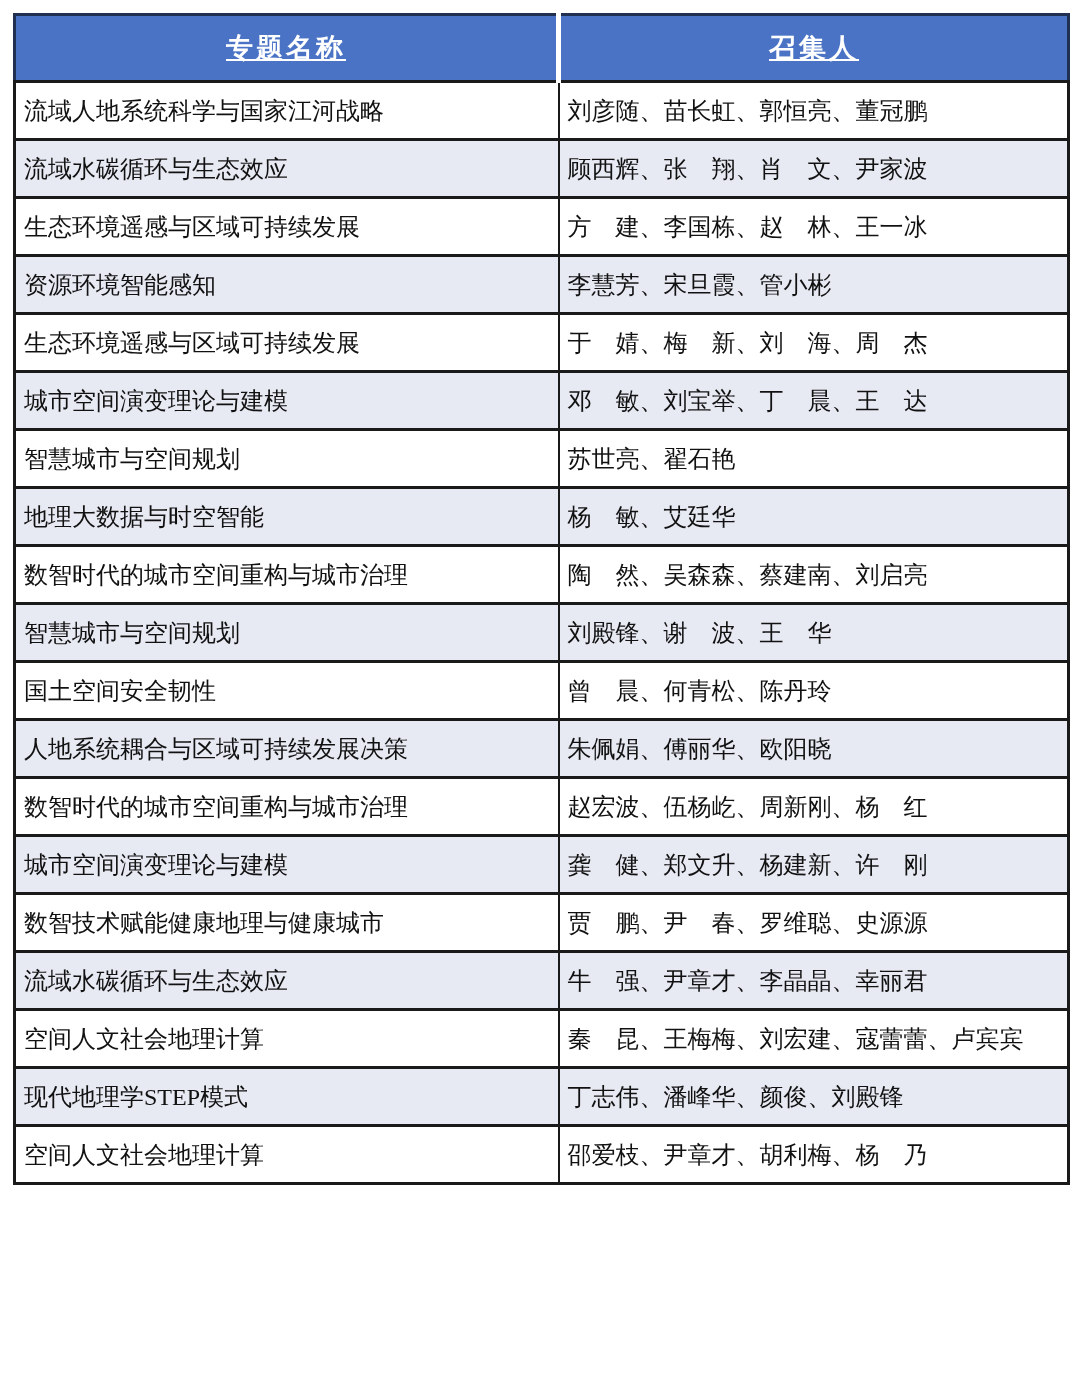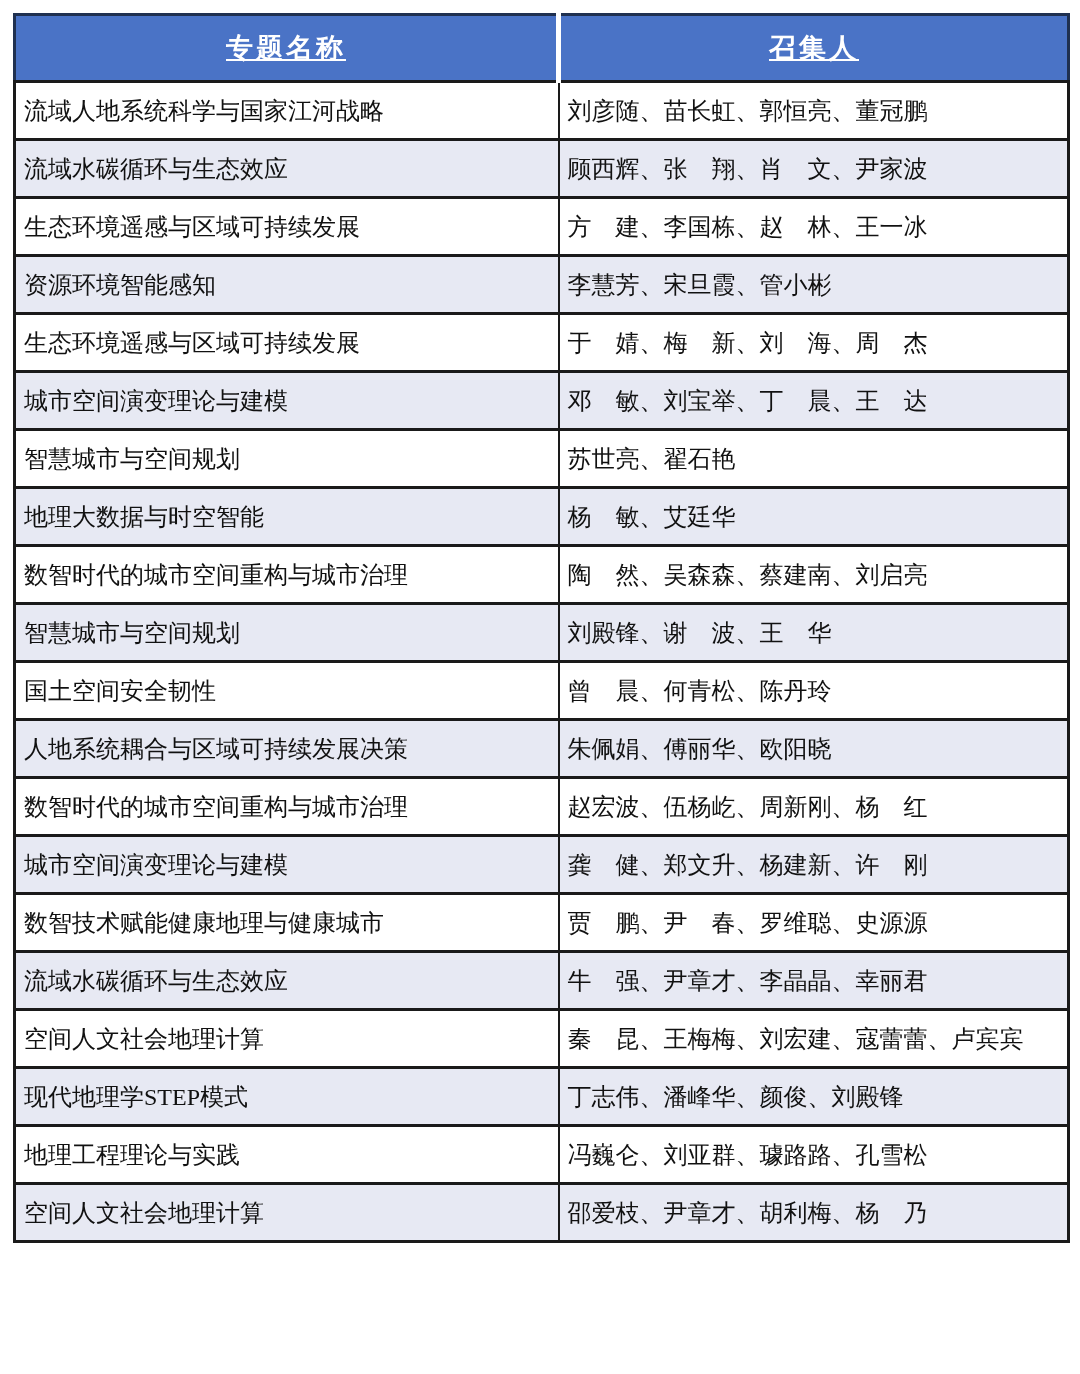--- a/index.html
+++ b/index.html
@@ -150,22 +150,18 @@
   </tr>
         <tr>
     <td class="topic-cell">空间人文社会地理计算</td>
     <td class="conveners-cell">秦　昆、王梅梅、刘宏建、寇蕾蕾、卢宾宾</td>
   </tr>
         <tr>
     <td class="topic-cell">现代地理学STEP模式</td>
     <td class="conveners-cell">丁志伟、潘峰华、颜俊、刘殿锋</td>
   </tr>
         <tr>
-    <td class="topic-cell">地理工程理论与实践</td>
-    <td class="conveners-cell">冯巍仑、刘亚群、璩路路、孔雪松</td>
-  </tr>
-        <tr>
     <td class="topic-cell">空间人文社会地理计算</td>
     <td class="conveners-cell">邵爱枝、尹章才、胡利梅、杨　乃</td>
   </tr>
       </tbody>
   </table>
 </div>
 
 </body></html>

